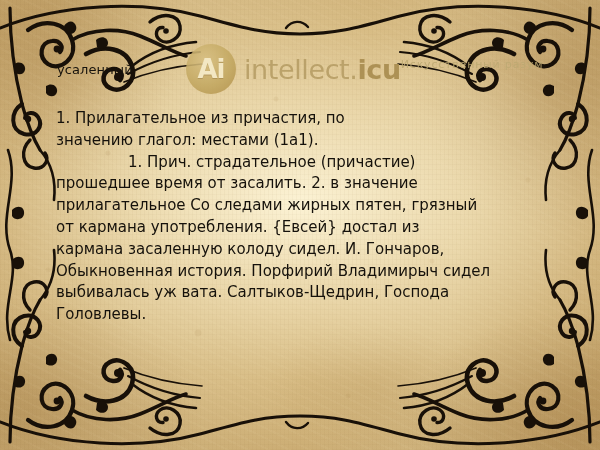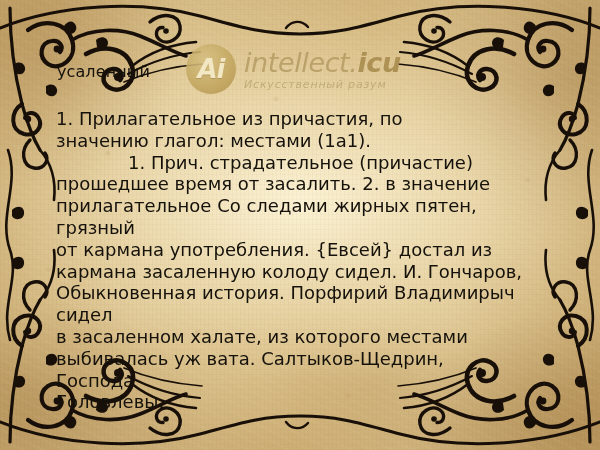--- a/index.html
+++ b/index.html
@@ -58,72 +58,71 @@
   }
   
   #watermark {
     position: absolute;
     left: 186px;
     top: 44px;
     display: flex;
     align-items: center;
     gap: 8px;
     pointer-events: none;
-    font-style: italic;
   }
   #wm-logo {
     width: 50px; height: 50px;
     border-radius: 50%;
     background: radial-gradient(circle at 38% 32%, #d8c083 0%, #c3a861 55%, #b08f49 100%);
     opacity: 0.88;
     display: flex;
     align-items: center;
     justify-content: center;
     flex: 0 0 auto;
   }
   #wm-logo span {
     font-family: "DejaVu Sans", "Liberation Sans", sans-serif;
     font-size: 26px;
     font-weight: 700;
     color: #f6ecca;
     letter-spacing: -1px;
     line-height: 1;
     text-shadow: 0 1px 0 rgba(120,90,40,0.35);
   }
-  #wm-text { display: flex; flex-direction: column; line-height: 1; }
+  #wm-text { display: flex; flex-direction: row; line-height: 1; }
   #wm-title {
     font-size: 27px;
     color: #b9a068;
     opacity: 0.95;
     letter-spacing: -0.4px;
     font-weight: 400;
   }
   #wm-title b { font-weight: 700; color: #ab8f52; }
   #wm-sub {
     font-size: 11px;
     color: #bda972;
     opacity: 0.9;
     letter-spacing: 0.8px;
     margin-top: 3px;
   }
   
   #headword {
     position: absolute;
     left: 57px;
     top: 62px;
-    font-size: 16px;
+    font-size: 13px;
     color: #16120c;
     letter-spacing: 0.1px;
   }
   #entry-body {
     position: absolute;
     left: 56px;
     top: 108px;
     width: 470px;
-    font-size: 18px;
+    font-size: 15px;
     line-height: 21.8px;
     color: #15110b;
   }
   #entry-body p { margin: 0; }
   .indent { display: inline-block; width: 72px; }
 </style>
 </head>
 <body>
 
 <div id="page">
@@ -218,18 +217,17 @@
 
   <div id="entry-body">
       <p>1. Прилагательное из причастия, по</p>
       <p>значению глагол: местами (1а1).</p>
       <p><span class="indent"></span>1. Прич.   страдательное (причастие)</p>
       <p>прошедшее время  от засалить. 2. в  значение</p>
       <p>прилагательное  Со следами жирных пятен, грязный</p>
       <p>от кармана употребления. {Евсей} достал из</p>
       <p>кармана засаленную колоду сидел. И. Гончаров,</p>
       <p>Обыкновенная история. Порфирий Владимирыч сидел</p>
-      <p>в засаленном халате, из которого местами</p>
       <p>выбивалась уж вата. Салтыков-Щедрин, Господа</p>
       <p>Головлевы.</p>
     </div>
 
 </div>
 
 </body></html>

